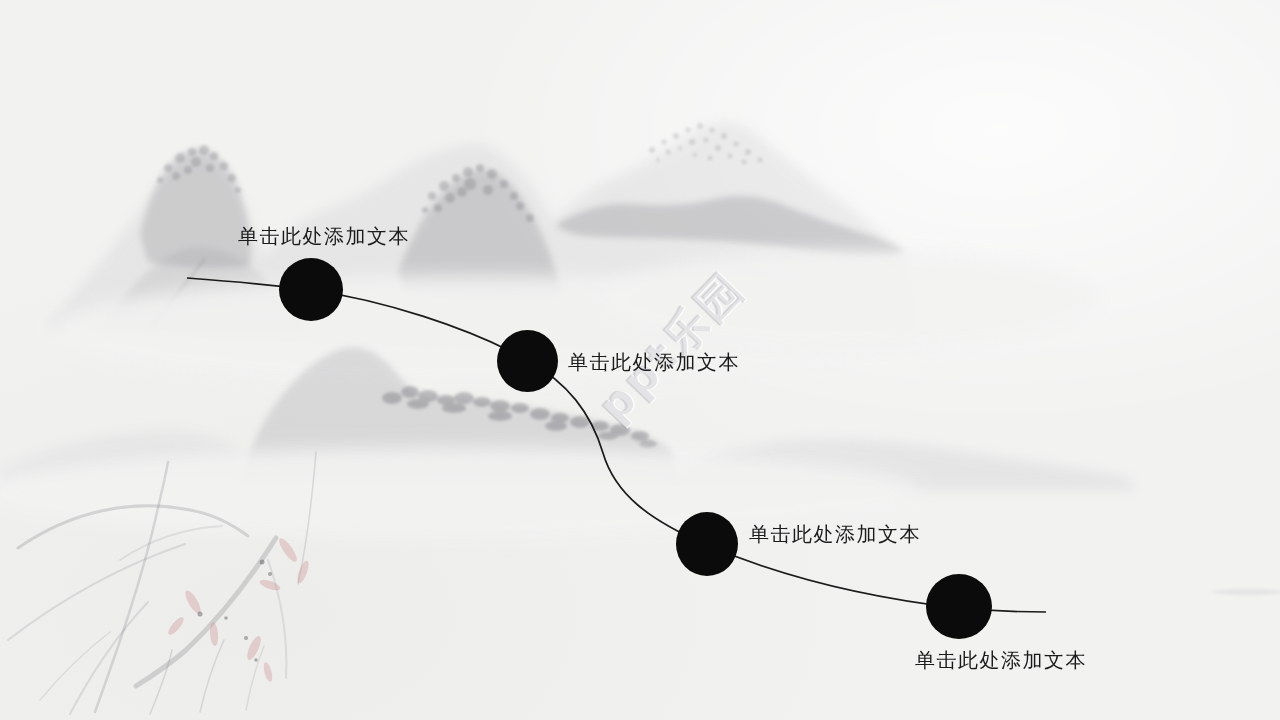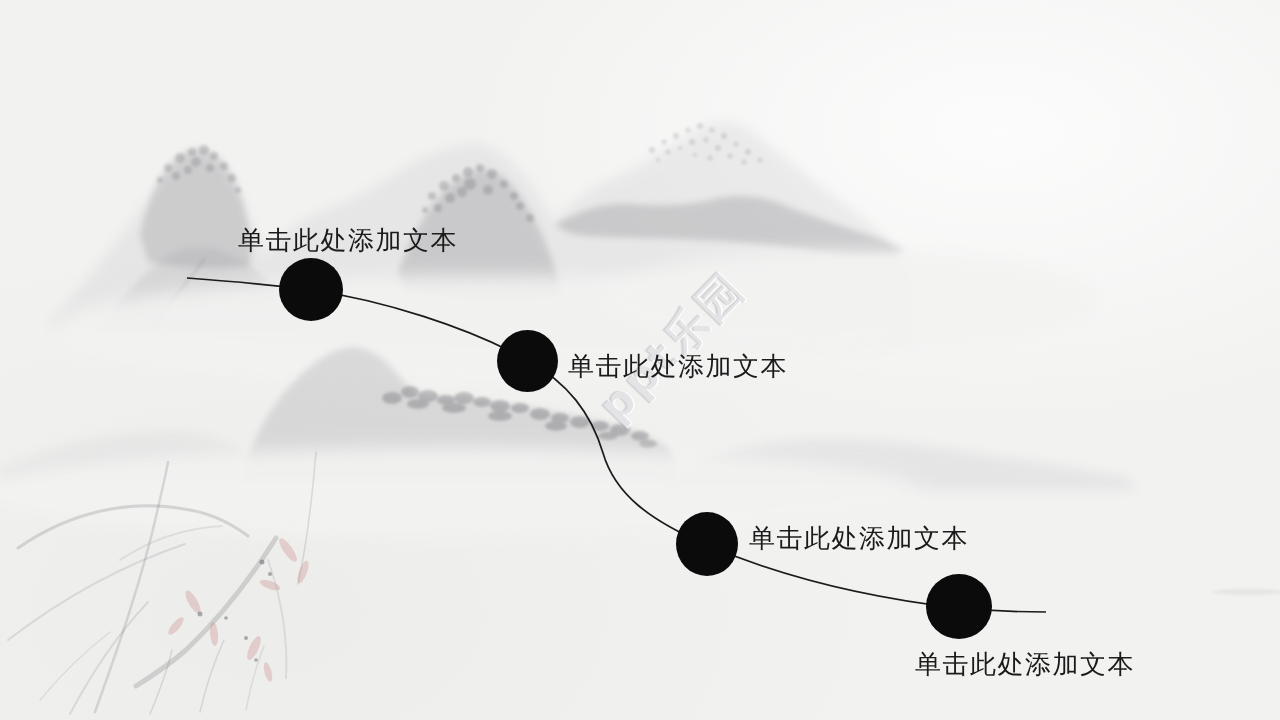--- a/index.html
+++ b/index.html
@@ -27,21 +27,21 @@
   .flow-svg{position:absolute;left:0;top:0;width:1280px;height:720px;}
   .dot{
     position:absolute;background:#0b0b0b;border-radius:50%;
   }
   .dot-1{left:279px;top:258px;width:64px;height:63px;}
   .dot-2{left:497px;top:330px;width:61px;height:62px;}
   .dot-3{left:676px;top:512px;width:62px;height:64px;}
   .dot-4{left:926px;top:574px;width:66px;height:65px;}
   .node-label{
     position:absolute;
-    font-size:26px;color:#1b1b1b;letter-spacing:1.5px;
+    font-size:20px;color:#1b1b1b;letter-spacing:1.5px;
     white-space:nowrap;cursor:text;
   }
   .label-1{left:238px;top:223px;}
   .label-2{left:568px;top:349px;}
   .label-3{left:749px;top:521px;}
   .label-4{left:915px;top:647px;}
 </style>
 </head>
 <body>
 

